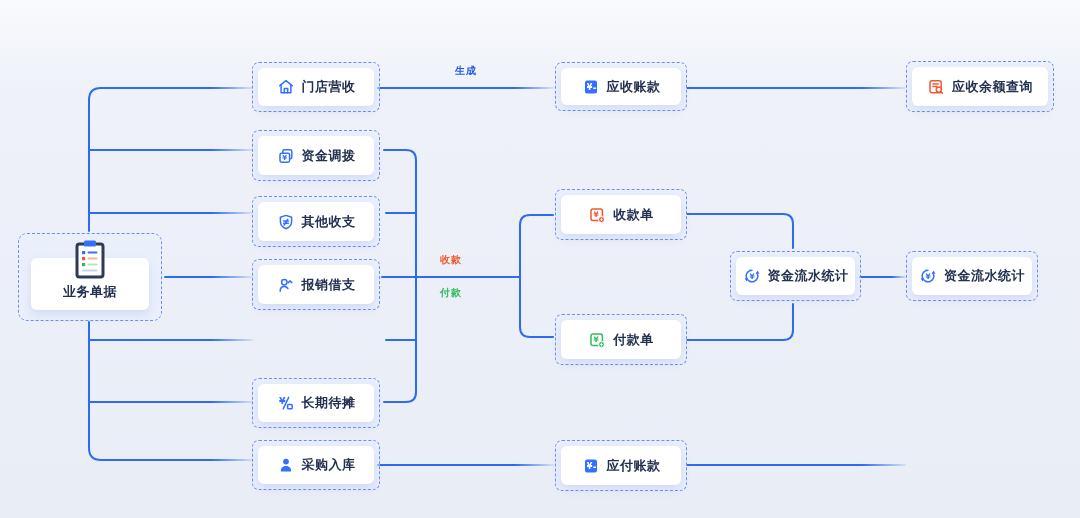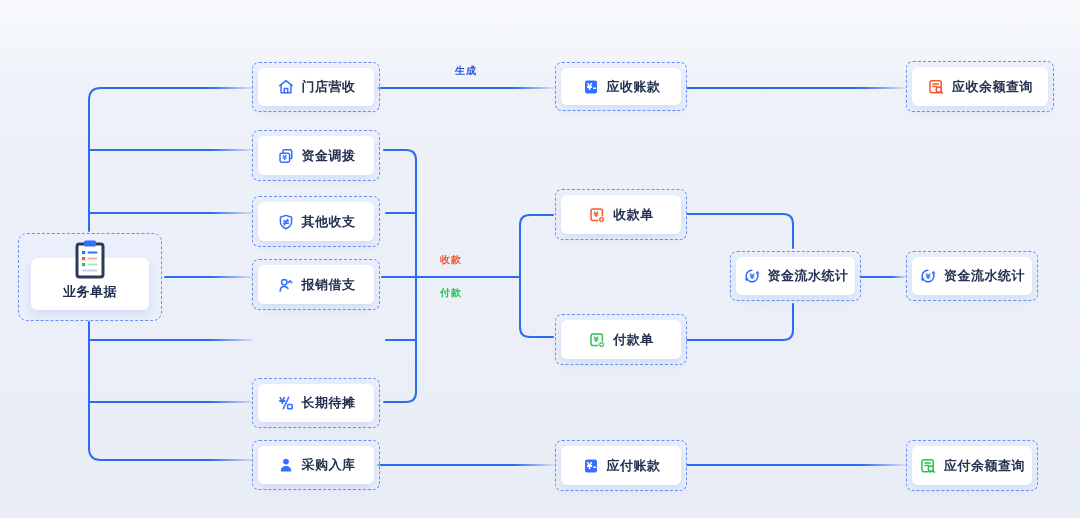--- a/index.html
+++ b/index.html
@@ -301,27 +301,14 @@
           <circle cx="9" cy="9" r="5.8" stroke="#3370ff" stroke-width="1.5" stroke-dasharray="24 6" stroke-linecap="round" transform="rotate(25 9 9)"></circle>
           <polygon points="14.6,3.6 16.4,6.8 12.9,6.6" fill="#3370ff"></polygon>
           <polygon points="3.4,14.4 1.7,11.2 5.2,11.4" fill="#3370ff"></polygon>
           <text x="9" y="11.8" font-size="7.5" font-weight="bold" fill="#3370ff" text-anchor="middle" font-family="DejaVu Sans,sans-serif">¥</text>
         </svg>
       </span>
       <span class="label">资金流水统计</span>
     </div>
   </div>
 
-  <div class="node n-apq">
-    <div class="card">
-      <span class="ic">
-        <svg width="18" height="18" viewBox="0 0 18 18" fill="none" stroke="#2fbe58" stroke-width="1.5" stroke-linecap="round">
-          <rect x="3" y="2.8" width="11.2" height="12" rx="2"></rect>
-          <path d="M5.9 6 H11.3 M5.9 8.6 H9.7"></path>
-          <circle cx="11.8" cy="11.6" r="2.6" fill="#ffffff"></circle>
-          <path d="M13.7 13.5 L15.3 15.1"></path>
-        </svg>
-      </span>
-      <span class="label">应付余额查询</span>
-    </div>
-  </div>
 
 </div>
 
 </body></html>

